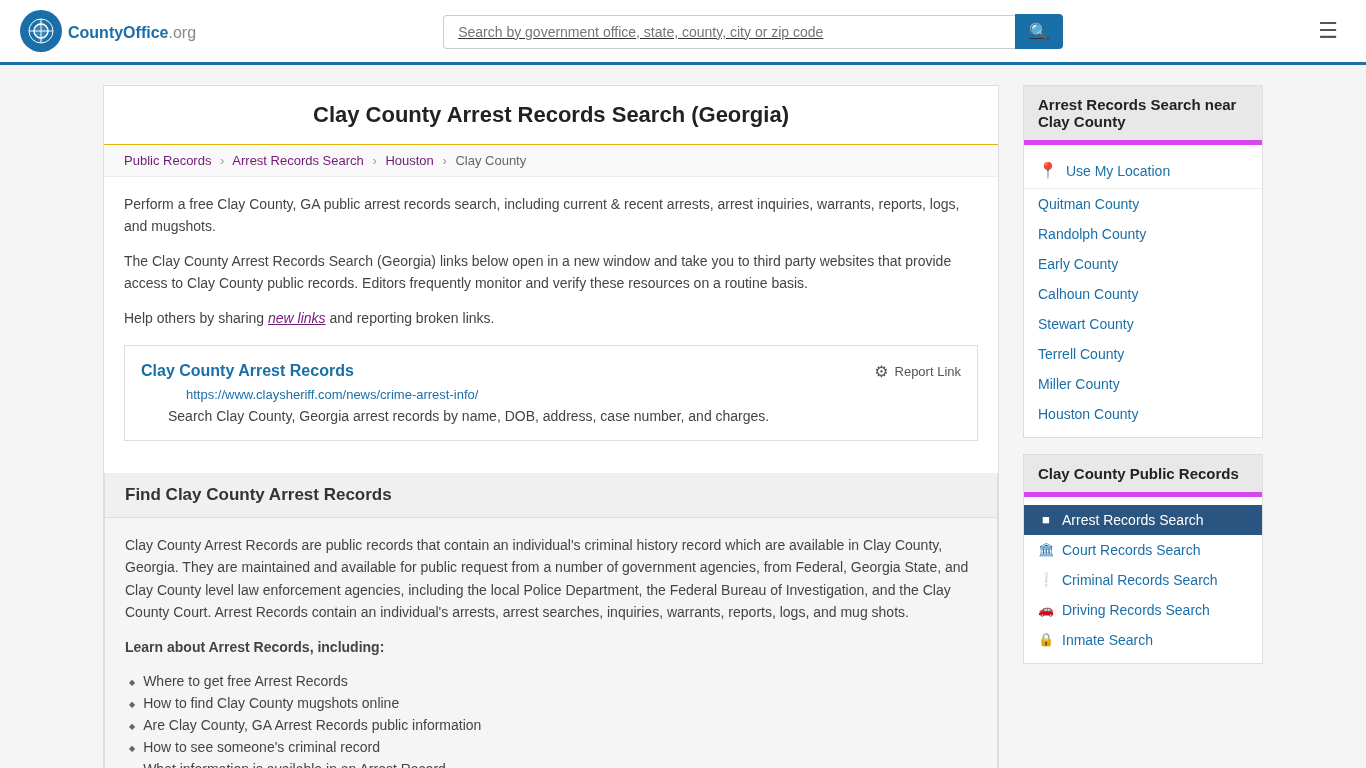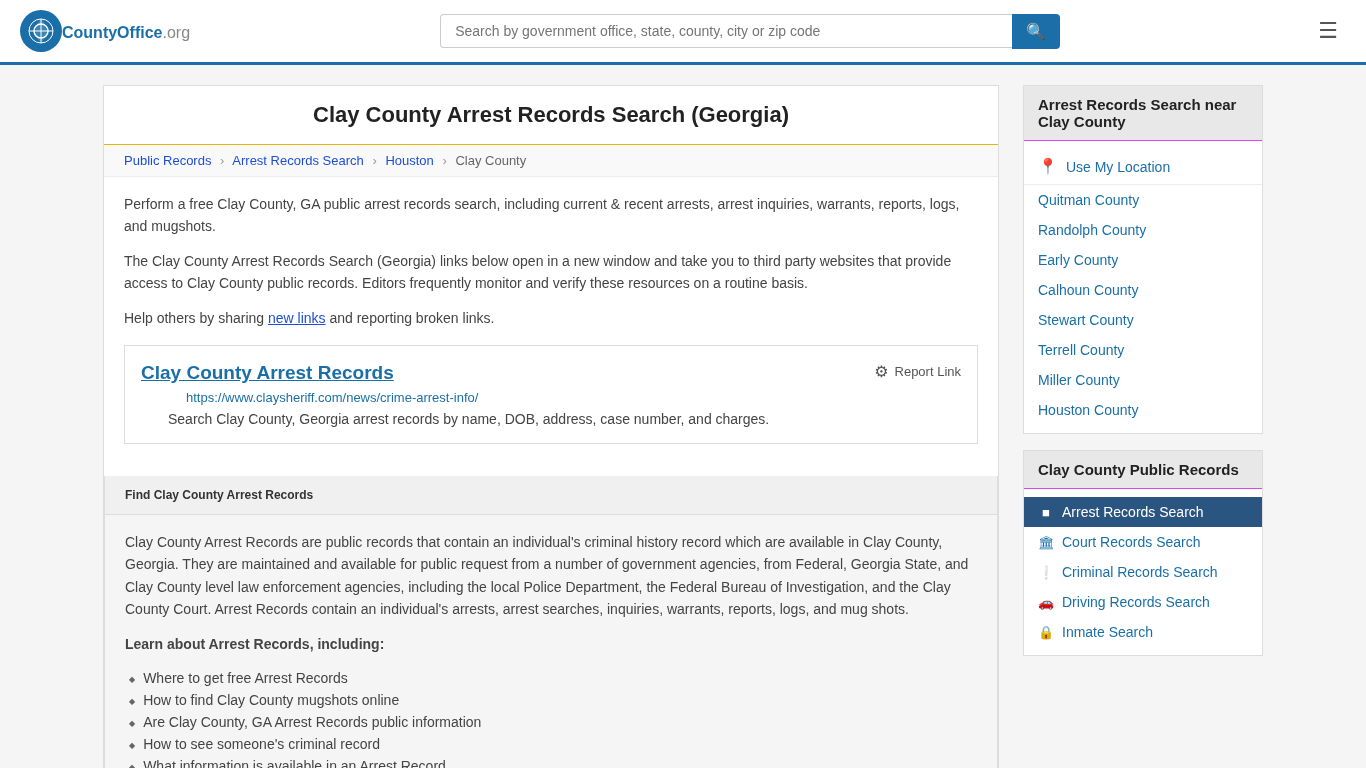--- a/index.html
+++ b/index.html
@@ -10,21 +10,21 @@
       background: #fff;
       border-bottom: 3px solid #1a6fa8;
       padding: 10px 20px;
       display: flex;
       align-items: center;
       justify-content: space-between;
     }
     .logo-area {
       display: flex;
       align-items: center;
-      gap: 0;
+      gap: 6px;
     }
     .logo-circle {
       width: 42px;
       height: 42px;
       background: #1a6fa8;
       border-radius: 50%;
       display: flex;
       align-items: center;
       justify-content: center;
       color: #fff;
@@ -36,24 +36,25 @@
       font-weight: bold;
       color: #1a6fa8;
     }
     .logo-text span {
       color: #888;
       font-weight: normal;
       font-size: 16px;
     }
     .search-area {
       display: flex;
-      align-items: center;
+      align-items: flex-end;
       flex: 1;
       max-width: 620px;
       margin: 0 30px;
+      text-decoration: underline;
     }
     .search-input {
       flex: 1;
       padding: 8px 14px;
       border: 1px solid #ccc;
       border-right: none;
       border-radius: 4px 0 0 4px;
       font-size: 14px;
       color: #999;
       outline: none;
@@ -102,57 +103,57 @@
       color: #222;
     }
     .breadcrumb {
       background: #f9f9f9;
       padding: 8px 20px;
       border-bottom: 1px solid #eee;
       font-size: 13px;
       color: #666;
     }
     .breadcrumb a {
-      color: #1d4ed8;
+      color: #701a75;
       text-decoration: none;
     }
     .breadcrumb-sep { margin: 0 5px; color: #999; }
 
     .content-body {
       padding: 16px 20px;
     }
     .content-body p {
       margin-bottom: 12px;
       line-height: 1.6;
       font-size: 14px;
       color: #444;
     }
     .content-body a {
-      color: #1d4ed8;
+      color: #701a75;
       text-decoration: none;
+      font-style: italic;
     }
     .content-body a.underline { text-decoration: underline; }
 
     
     .record-card {
       border: 1px solid #ddd;
       margin: 16px 0;
       padding: 16px;
       background: #fff;
     }
     .record-card-header {
       display: flex;
       justify-content: space-between;
       align-items: flex-start;
       margin-bottom: 6px;
     }
     .record-title {
-      font-size: 19px;
-      font-weight: bold;
-      text-decoration: underline;
+      font-size: 16px;
+      font-weight: bold;
       color: #1a6fa8;
       cursor: pointer;
     }
     .report-link {
       display: flex;
       align-items: center;
       gap: 6px;
       color: #555;
       font-size: 13px;
       cursor: pointer;
@@ -174,21 +175,21 @@
 
     
     .find-section {
       background: #f5f5f5;
       border: 1px solid #ddd;
       border-top: none;
     }
     .find-section-header {
       background: #f0f0f0;
       padding: 12px 20px;
-      font-size: 12px;
+      font-size: 17px;
       font-weight: bold;
       border-bottom: 1px solid #ddd;
     }
     .find-section-body {
       padding: 16px 20px;
     }
     .find-section-body p {
       margin-bottom: 12px;
       line-height: 1.6;
       font-size: 14px;
@@ -226,29 +227,29 @@
       background: #fff;
       border: 1px solid #ddd;
       margin-bottom: 16px;
     }
     .sidebar-section-header {
       background: #e8e8e8;
       padding: 10px 14px;
       font-size: 15px;
       font-weight: bold;
       color: #222;
-      border-bottom: 1px solid #d946ef;
+      border-bottom: 5px solid #d946ef;
     }
     .sidebar-section-body {
       padding: 8px 0;
     }
     .sidebar-item {
       padding: 7px 14px;
       display: flex;
-      align-items: flex-end;
+      align-items: flex-start;
       gap: 8px;
       cursor: pointer;
       color: #1a6fa8;
       font-size: 14px;
       text-decoration: none;
     }
     .sidebar-item.active {
       background: #2a5580;
       color: #fff;
       text-decoration: none;

